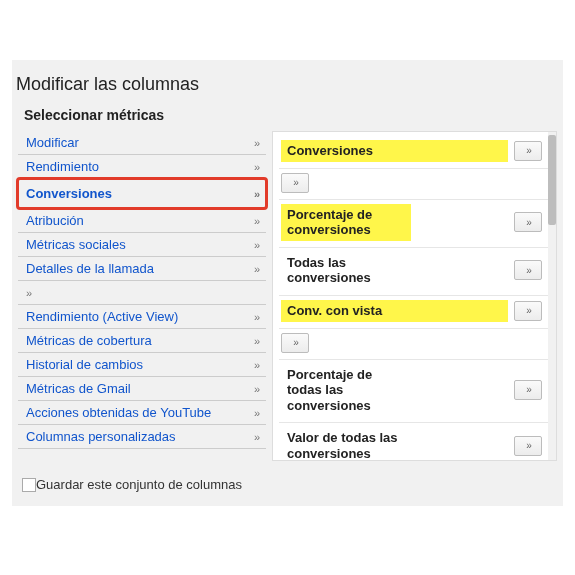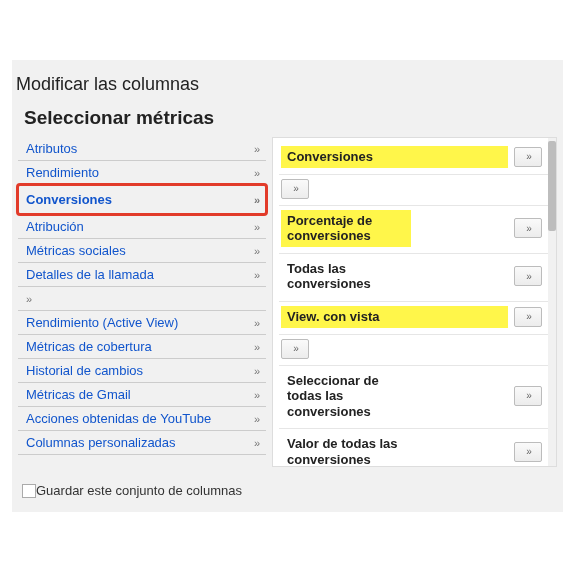--- a/index.html
+++ b/index.html
@@ -21,21 +21,21 @@
     padding: 0 0 14px 0;
     margin-top: 60px;
   }
   .title {
     font-size: 18px;
     font-weight: 400;
     color: #222;
     padding: 14px 0 6px 4px;
   }
   .subtitle {
-    font-size: 19px;
+    font-size: 14px;
     font-weight: bold;
     padding: 6px 0 8px 12px;
   }
   .cols {
     display: flex;
     align-items: flex-start;
     gap: 6px;
     padding: 0 6px;
   }
   .cat-col {
@@ -133,21 +133,21 @@
 
 <div class="outer">
   <div class="gray-panel">
     <div class="title">Modificar las columnas</div>
     <div class="subtitle">Seleccionar métricas</div>
 
     <div class="cols">
 
       <div class="cat-col">
         <div class="cat-row">
-          <span class="label">Atributos</span>
+          <span class="label">Modificar</span>
           <span class="chev">»</span>
         </div>
         <div class="cat-row">
           <span class="label">Rendimiento</span>
           <span class="chev">»</span>
         </div>
         <div class="cat-row selected">
           <span class="label">Conversiones</span>
           <span class="chev">»</span>
         </div>
@@ -210,32 +210,32 @@
               <span>»</span>
             </div>
         </div>
         <div class="metric-row">
           <span class="metric-label narrow">Todas las conversiones</span>
           <div class="add-btn">
               <span>»</span>
             </div>
         </div>
         <div class="metric-row">
-          <span class="metric-label hl">View. con vista</span>
-          <div class="add-btn">
-              <span>»</span>
-            </div>
-        </div>
-        <div class="metric-row">
-          <div class="add-btn">
-              <span>»</span>
-            </div>
-        </div>
-        <div class="metric-row">
-          <span class="metric-label narrow">Seleccionar de todas las conversiones</span>
+          <span class="metric-label hl">Conv. con vista</span>
+          <div class="add-btn">
+              <span>»</span>
+            </div>
+        </div>
+        <div class="metric-row">
+          <div class="add-btn">
+              <span>»</span>
+            </div>
+        </div>
+        <div class="metric-row">
+          <span class="metric-label narrow">Porcentaje de todas las conversiones</span>
           <div class="add-btn">
               <span>»</span>
             </div>
         </div>
         <div class="metric-row">
           <span class="metric-label narrow">Valor de todas las conversiones</span>
           <div class="add-btn">
               <span>»</span>
             </div>
         </div>

